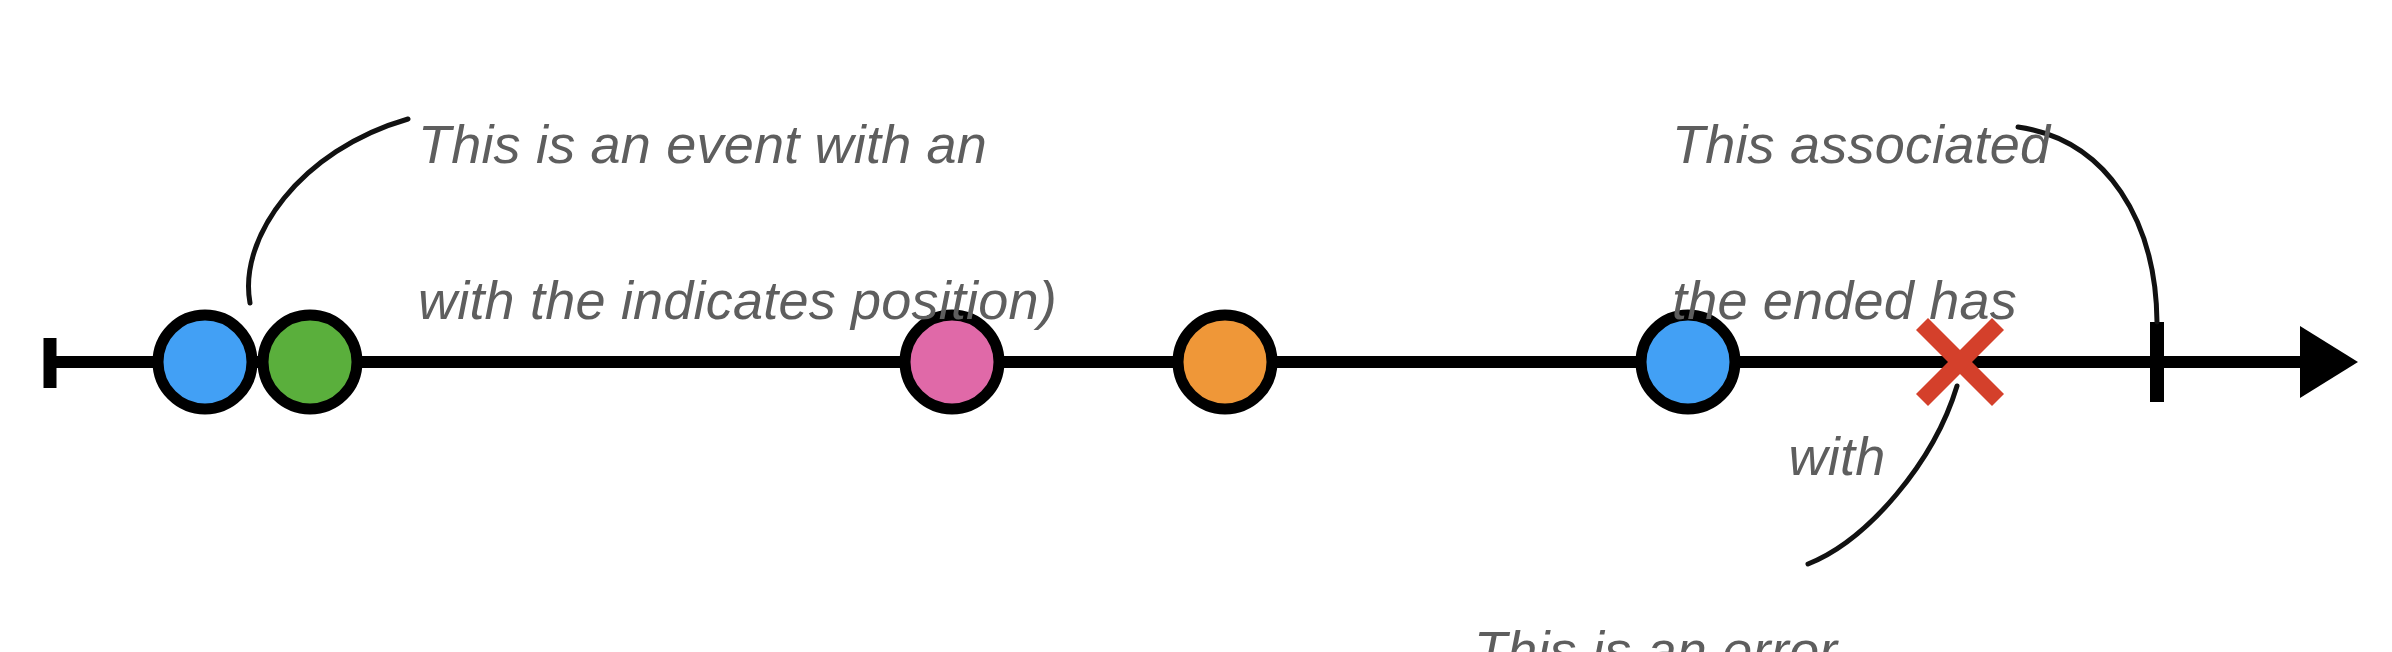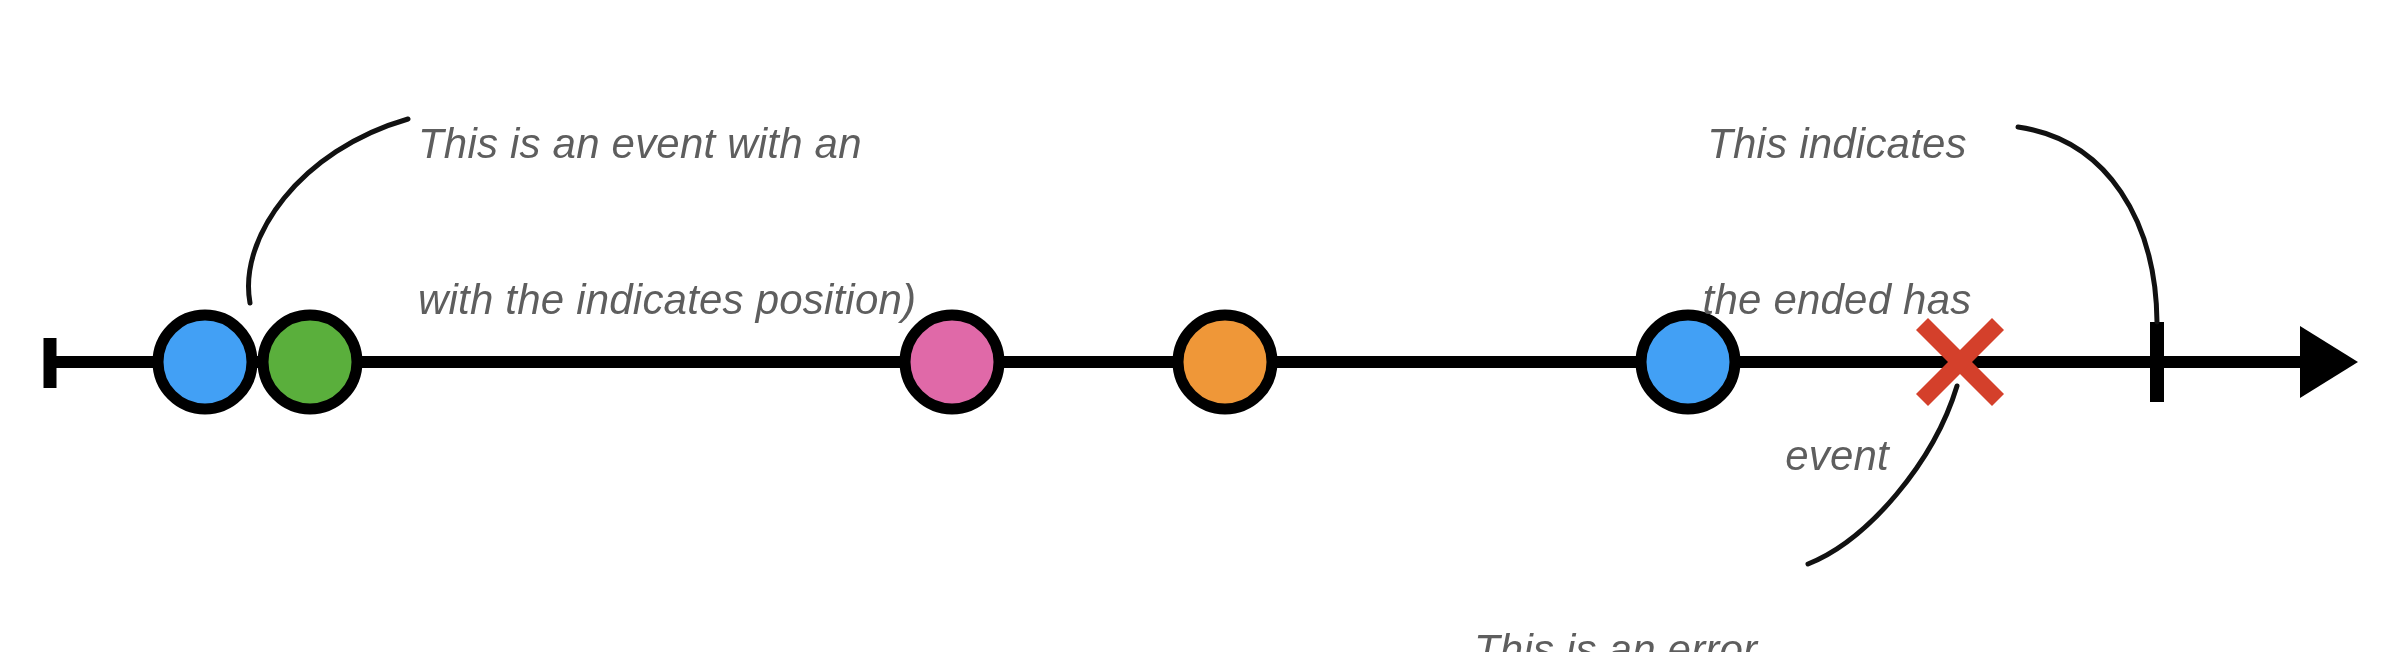--- a/index.html
+++ b/index.html
@@ -24,21 +24,21 @@
     left: 0;
     top: 0;
     width: 2392px;
     height: 652px;
   }
   .annotation {
     position: absolute;
     font-family: "Liberation Sans", sans-serif;
     font-style: italic;
     font-weight: 400;
-    font-size: 42px;
+    font-size: 54px;
     line-height: 52px;
     color: #5e5e5e;
     white-space: pre;
     letter-spacing: 0.2px;
   }
   #annotation-event {
     left: 418px;
     top: 14px;
     text-align: left;
   }
@@ -93,22 +93,22 @@
       <line x1="1998" y1="324" x2="1922" y2="400"></line>
     </g>
   </svg>
 
   <div class="annotation" id="annotation-event">
     <span class="ann-line">This is an event with an</span>
     <span class="ann-line">with the indicates position)</span>
   </div>
 
   <div class="annotation" id="annotation-complete">
-    <span class="ann-line">This indicates</span>
+    <span class="ann-line">This associated</span>
     <span class="ann-line">the ended has</span>
-    <span class="ann-line">event</span>
+    <span class="ann-line">with</span>
   </div>
 
   <div class="annotation" id="annotation-error">
     <span class="ann-line">This is an error</span>
   </div>
 
 </div>
 
 </body></html>

